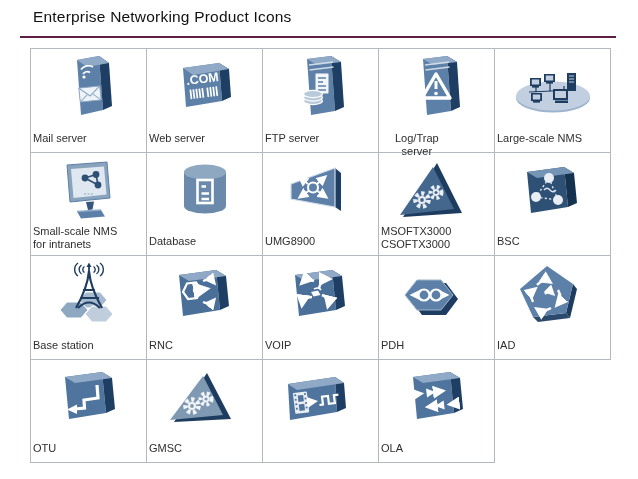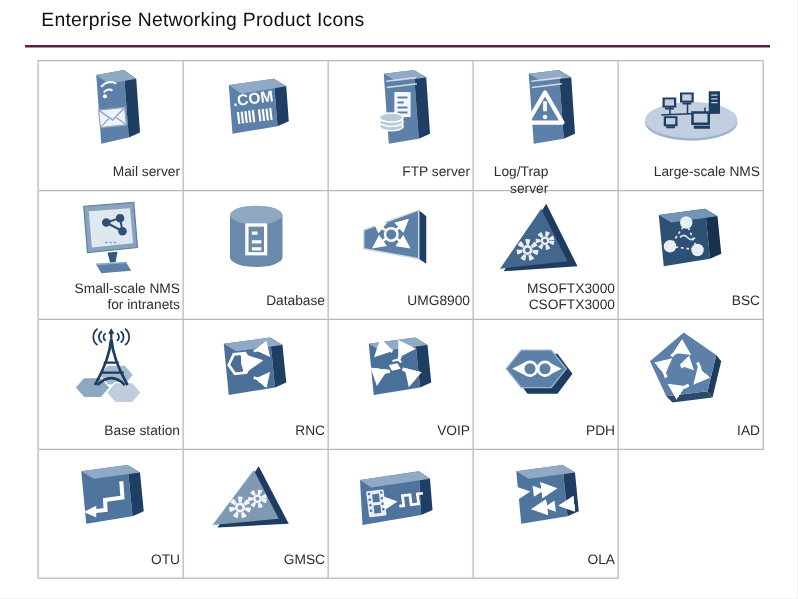--- a/index.html
+++ b/index.html
@@ -5,24 +5,24 @@
   html,body{margin:0;padding:0;background:#e8e8e8;}
   .slide{position:relative;width:638px;height:479px;background:#ffffff;overflow:hidden;
          font-family:"Liberation Sans",sans-serif;}
   .title{position:absolute;left:33px;top:8px;font-size:15.5px;color:#111;letter-spacing:.2px;}
   .rule{position:absolute;left:20px;top:36px;width:596px;height:2px;background:#5c1f43;}
   .grid{position:absolute;left:30px;top:48px;width:580px;height:414px;
         display:grid;grid-template-columns:repeat(5,1fr);grid-template-rows:repeat(4,1fr);
         border-top:1px solid #b3b9bf;border-left:1px solid #b3b9bf;background:#fff;}
   .cell{position:relative;border-right:1px solid #b3b9bf;border-bottom:1px solid #b3b9bf;}
   .cell svg{position:absolute;left:50%;top:2px;transform:translateX(-50%);}
-  .label{position:absolute;left:2px;right:2px;bottom:7px;text-align:right;
+  .label{position:absolute;left:2px;right:2px;bottom:7px;text-align:left;
          font-size:11px;line-height:1.18;color:#2e2e2e;white-space:pre-line;z-index:2;}
   .label.two-line{bottom:4px;}
-  .label.overflow-left{top:83px;bottom:auto;left:16px;right:auto;text-align:right;}
+  .label.overflow-left{top:83px;bottom:auto;left:16px;right:auto;text-align:center;}
   svg text{font-family:"Liberation Sans",sans-serif;}
 </style>
 </head>
 <body>
 
 <div class="slide">
   <div class="title">Enterprise Networking Product Icons</div>
   <div class="rule"></div>
 
   <svg width="0" height="0" style="position:absolute">
@@ -66,20 +66,21 @@
             <rect x="36" y="37" width="1.7" height="9.5"></rect>
           <rect x="39" y="37" width="1.7" height="9.5"></rect>
             <rect x="42" y="37" width="1.7" height="9.5"></rect>
           <rect x="45" y="37" width="1.7" height="9.5"></rect>
           <rect x="50" y="37" width="1.7" height="9.5"></rect>
             <rect x="53" y="37" width="1.7" height="9.5"></rect>
           <rect x="56" y="37" width="1.7" height="9.5"></rect>
             <rect x="59" y="37" width="1.7" height="9.5"></rect>
         </g>
       </svg>
+      <div class="label">Web server</div>
     </div>
 
     <div class="cell">
       <svg width="96" height="76" viewBox="0 0 96 76">
         <path d="M34,8 L58,5 L62,60 L38,64 Z" fill="#5d80a8"></path>
         <path d="M58,5 L68,11 L71,56 L62,60 Z" fill="#1f3e63"></path>
         <path d="M34,8 L58,5 L68,11 L44,14 Z" fill="#8fa9c6"></path>
         <path d="M36,14 L60,11 M36.5,19 L60.5,16" stroke="#cfdbe7" stroke-width="1.4"></path>
         <rect x="42" y="22" width="14" height="21" rx="1" fill="#f2f6fa" stroke="#5d80a8" stroke-width="1"></rect>
         <path d="M45,27 h8 M45,31 h5 M45,35 h8 M45,39 h8" stroke="#5d80a8" stroke-width="1.6"></path>

